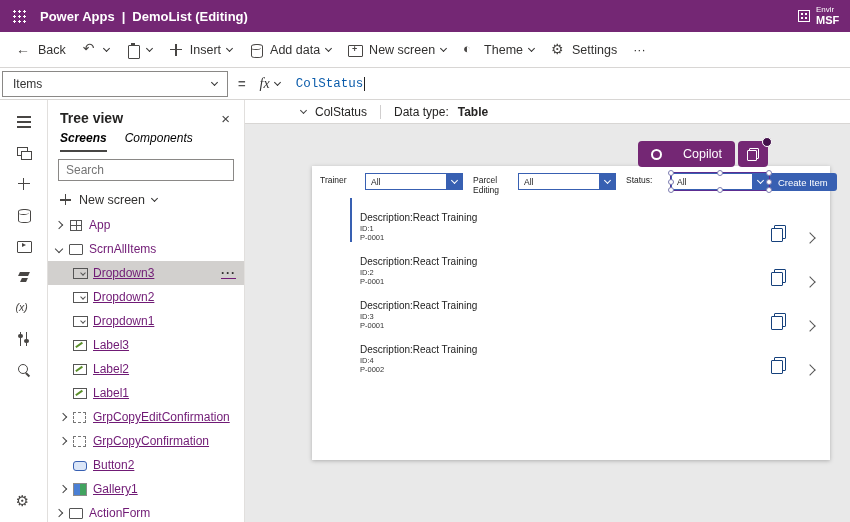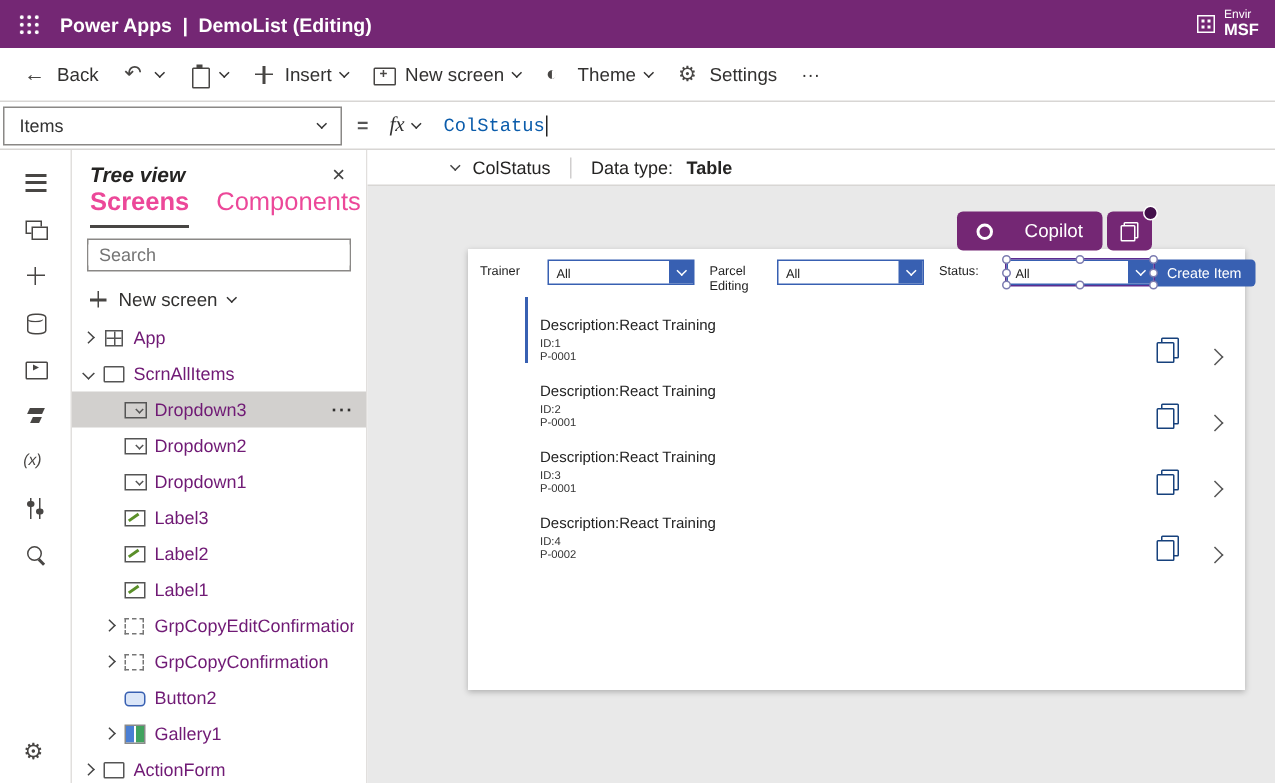--- a/index.html
+++ b/index.html
@@ -72,37 +72,37 @@
   .ric-flow::after { content: ""; position: absolute; left: 5px; top: 9px; width: 6px; height: 4px; background: currentColor; transform: skewX(-25deg); }
   .ric-var::before { content: "(x)"; position: absolute; left: 0; top: 1px; font-size: 10.5px; font-style: italic; }
   .ric-tools::before { content: ""; position: absolute; left: 4px; top: 1px; width: 1.6px; height: 14px; background: currentColor; box-shadow: 6px 0 0 currentColor; }
   .ric-tools::after { content: ""; position: absolute; left: 2.5px; top: 3px; width: 4.5px; height: 4.5px; border-radius: 50%; background: currentColor; box-shadow: 6px 5px 0 currentColor; }
   .ric-search::before { content: ""; position: absolute; left: 2px; top: 2px; width: 8px; height: 8px; border: 1.5px solid currentColor; border-radius: 50%; }
   .ric-search::after { content: ""; position: absolute; left: 10.5px; top: 10.5px; width: 5px; height: 1.6px; background: currentColor; transform: rotate(45deg); transform-origin: left center; }
   .ric-gear::before { content: "⚙"; position: absolute; left: 0; top: -1px; font-size: 15px; }
 
   
   .treepanel { width: 197px; border-right: 1px solid #e1dfdd; background: #fff; display: flex; flex-direction: column; overflow: hidden; }
-  .tp-head { display: flex; align-items: center; justify-content: space-between; padding: 6px 12px 2px; height: 28px; font-style: italic; }
+  .tp-head { display: flex; align-items: flex-end; justify-content: space-between; padding: 6px 12px 2px; height: 28px; }
   .tp-title { font-size: 14px; font-weight: 600; color: #252423; }
   .tp-close { font-size: 15px; color: #444; line-height: 1; padding: 0 2px; }
   .tabs { display: flex; gap: 18px; padding: 0 12px; height: 24px; align-items: flex-end; }
-  .tab { font-size: 17px; color: #ec4899; padding-bottom: 5px; border-bottom: 2px solid rgba(0,0,0,0); }
+  .tab { font-size: 12px; color: #000000; padding-bottom: 5px; border-bottom: 2px solid rgba(0,0,0,0); font-style: italic; }
   .tab.active { font-weight: 700; border-bottom-color: #484644; }
   .searchbox { margin: 7px 10px 6px; height: 22px; border: 1px solid #8a8886; display: flex; align-items: center; background: #fff; }
   .searchbox input { border: none; outline: none; width: 100%; font-size: 12px; padding: 0 7px; font-family: inherit; color: #333; }
   .newscreen { display: flex; align-items: center; gap: 7px; padding: 0 12px; height: 26px; font-size: 12.5px; color: #323130; }
   .ns-plus { position: relative; width: 12px; height: 12px; }
   .ns-plus::before { content: ""; position: absolute; left: 0; top: 5px; width: 11px; height: 1.6px; background: #484644; }
   .ns-plus::after { content: ""; position: absolute; left: 4.7px; top: 0; width: 1.6px; height: 11px; background: #484644; }
 
   .tree { flex: 1; overflow: hidden; }
   .trow { height: 24px; display: flex; align-items: center; padding-right: 8px; font-size: 12px; color: #701a75; }
   .trow.lvl-0 { padding-left: 8px; }
-  .trow.lvl-1 { padding-left: 22px; }
+  .trow.lvl-1 { padding-left: 12px; text-decoration: underline; }
   .trow.sel-true { background: #d2d0ce; }
   .tch { flex: 0 0 auto; width: 6px; height: 6px; margin-right: 6px; border-right: 1.2px solid #444; border-bottom: 1.2px solid #444; visibility: hidden; }
   .tch.ch-down { visibility: visible; transform: rotate(45deg); }
   .tch.ch-right { visibility: visible; transform: rotate(-45deg); }
   .tico { flex: 0 0 auto; position: relative; display: inline-block; width: 16px; height: 12px; margin-right: 5px; }
   .tico-app::before { content: ""; position: absolute; left: 2px; top: 1px; width: 10px; height: 9px; border: 1px solid #555;
     background-image: linear-gradient(#555,#555), linear-gradient(#555,#555);
     background-size: 1px 100%, 100% 1px; background-position: center top, left center; background-repeat: no-repeat; }
   .tico-screen::before { content: ""; position: absolute; left: 1px; top: 1px; width: 12px; height: 9px; border: 1px solid #555; border-radius: 1px; }
   .tico-dropdown::before { content: ""; position: absolute; left: 1px; top: 1px; width: 13px; height: 9px; border: 1px solid #555; }
@@ -201,20 +201,25 @@
     <button class="cmd">
       <span class="cic cic-paste"></span>
       <span class="chevron"></span>
     </button>
     <button class="cmd">
       <span class="cic cic-plus"></span>
       <span>Insert</span>
       <span class="chevron"></span>
     </button>
     <button class="cmd">
+      <span class="cic cic-data"></span>
+      <span>Add data</span>
+      <span class="chevron"></span>
+    </button>
+    <button class="cmd">
       <span class="cic cic-screen"></span>
       <span>New screen</span>
       <span class="chevron"></span>
     </button>
     <button class="cmd">
       <span class="cic cic-theme"></span>
       <span>Theme</span>
       <span class="chevron"></span>
     </button>
     <button class="cmd">

